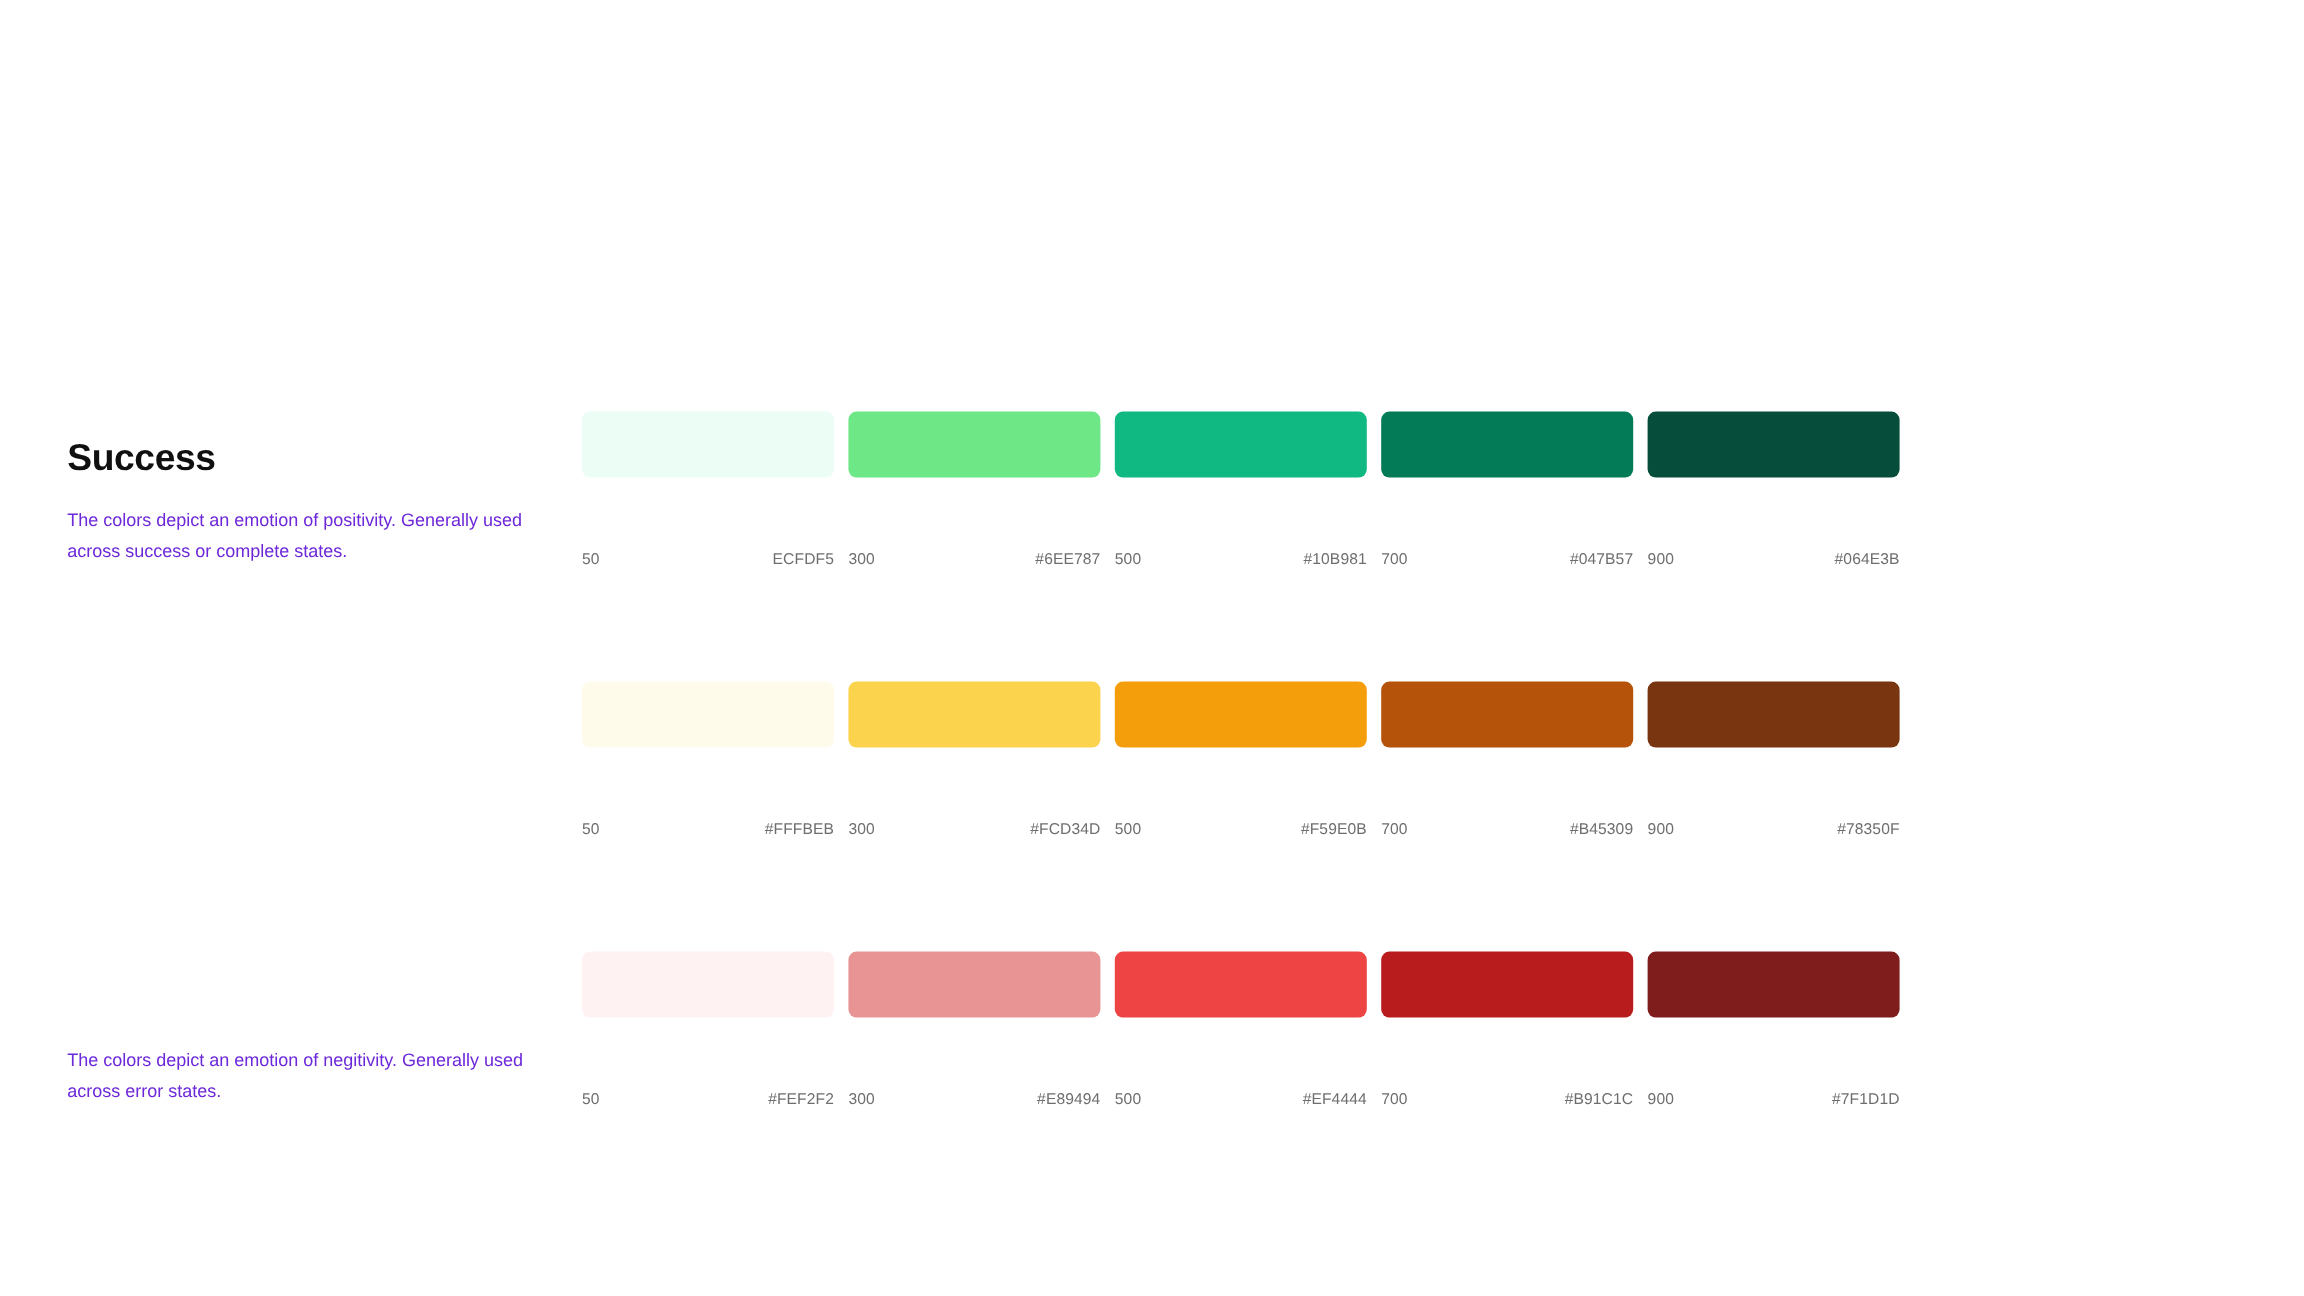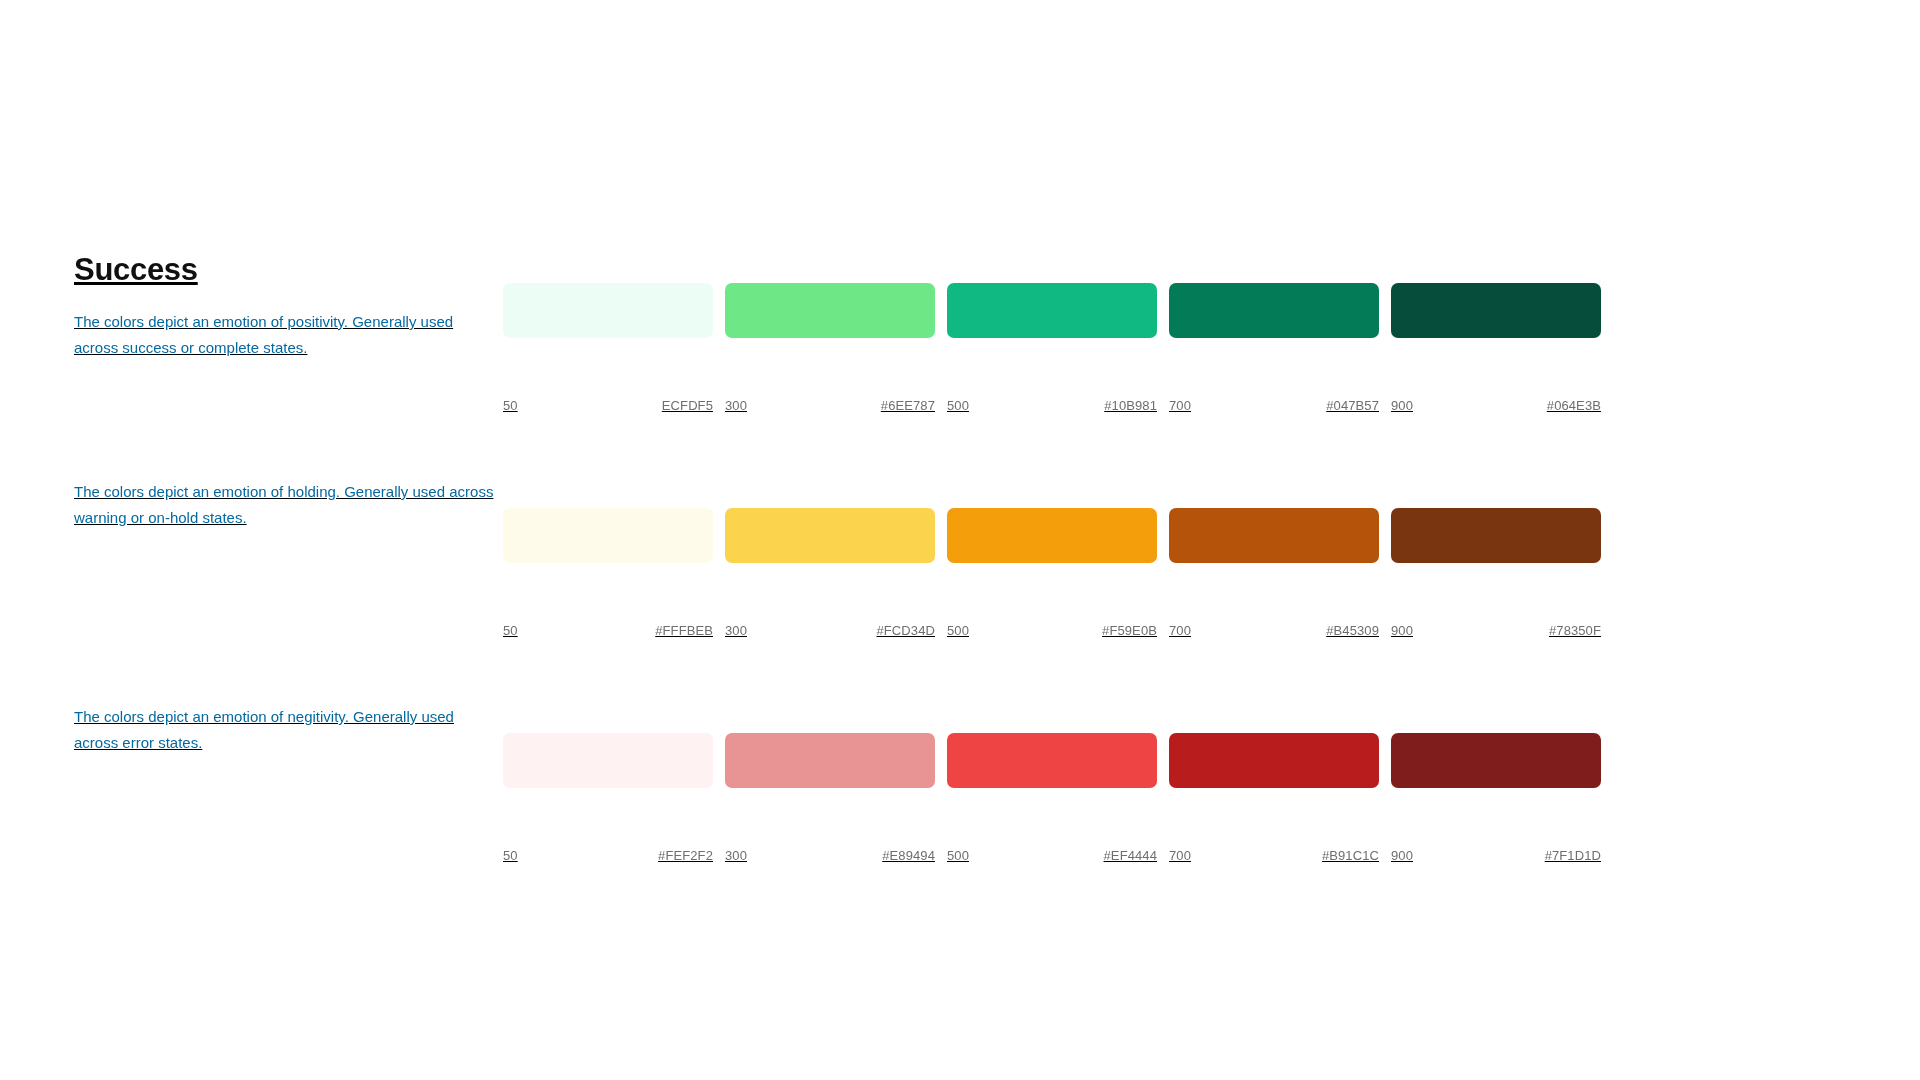--- a/index.html
+++ b/index.html
@@ -19,25 +19,24 @@
     position: relative;
     width: 1920px;
     height: 1080px;
     box-sizing: border-box;
     padding: 248px 0 0 0;
   }
 
   .palette-section {
     position: relative;
     display: flex;
-    align-items: flex-start;
+    align-items: flex-end;
     height: 225px;
-    padding-left: 74px;
+    padding-left: 56px;
     box-sizing: border-box;
-    text-decoration: underline;
   }
 
   .section-info {
     width: 420px;
     flex: 0 0 420px;
     padding-top: 6px;
   }
 
   .section-title {
     font-size: 31px;
@@ -45,21 +44,21 @@
     color: #101010;
     letter-spacing: -0.3px;
     line-height: 1;
     margin: 0 0 24px 0;
     white-space: nowrap;
   }
 
   .section-desc {
     font-size: 15px;
     line-height: 26px;
-    color: #0369a1;
+    color: #6d28d9;
     margin: 0;
     max-width: 420px;
   }
 
   .swatch-row {
     display: flex;
     align-items: flex-start;
     padding-top: 35px;
     margin-left: 9px;
   }
@@ -142,21 +141,20 @@
         <div class="swatch-meta">
           <span class="swatch-shade">900</span>
           <span class="swatch-hex">#064E3B</span>
         </div>
       </div>
     </div>
   </section>
 
   <section class="palette-section">
     <div class="section-info">
-      <p class="section-desc">The colors depict an emotion of holding. Generally used across warning or on-hold states.</p>
     </div>
     <div class="swatch-row">
       <div class="swatch-cell">
         <div class="swatch-chip" style="background-color: rgb(255, 251, 235);"></div>
         <div class="swatch-meta">
           <span class="swatch-shade">50</span>
           <span class="swatch-hex">#FFFBEB</span>
         </div>
       </div>
       <div class="swatch-cell">

